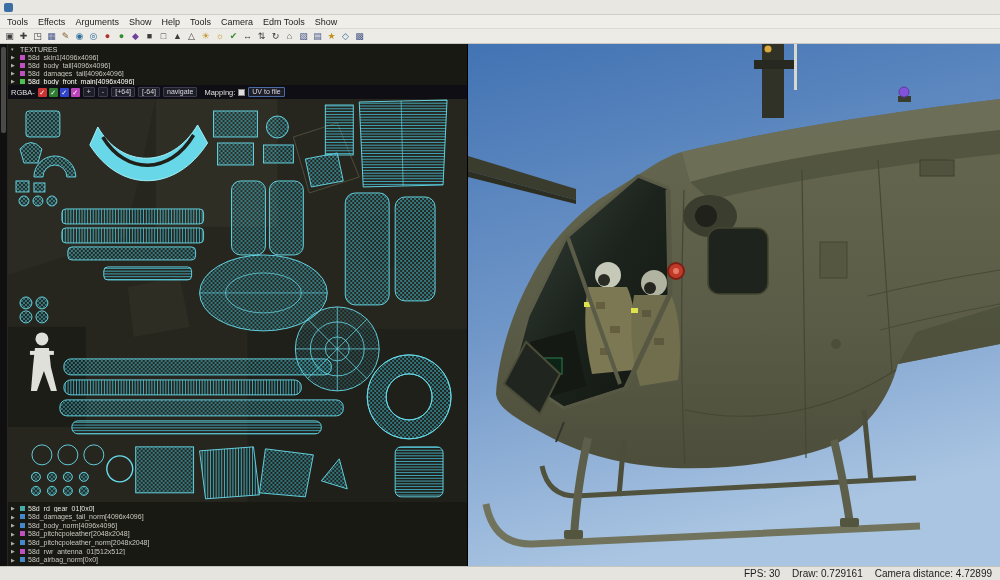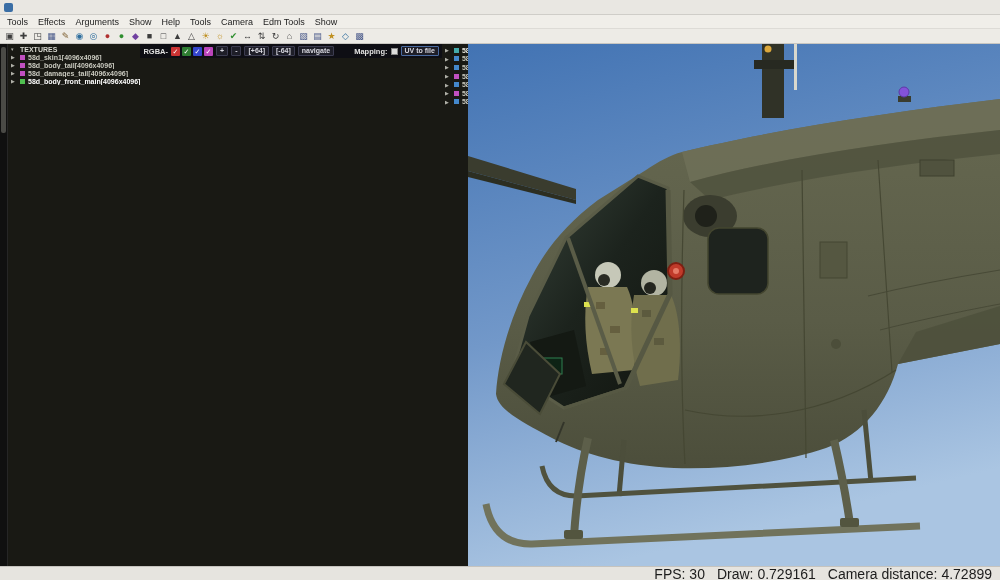--- a/index.html
+++ b/index.html
@@ -25,55 +25,55 @@
     border-radius:2px;cursor:default;}
 
   
   .main{flex:1;display:flex;min-height:0;}
 
   
   .texture-panel{width:468px;flex:0 0 auto;background:#191914;display:flex;
     border-right:1px solid #000;}
   .vscroll{width:8px;background:#101010;border-right:1px solid #262626;position:relative;flex:0 0 auto;}
   .vthumb{position:absolute;left:1px;top:3px;width:5px;height:86px;background:#4a4a46;border-radius:2px;}
-  .panel-content{flex:1;display:flex;flex-direction:row;min-width:0;font-weight:bold;}
+  .panel-content{flex:1;display:flex;flex-direction:column;min-width:0;}
 
   .tree{background:#191914;}
   .tree-top{padding-top:1px;flex:0 0 auto;}
   .tree-row{display:flex;align-items:center;gap:3px;height:8px;padding-left:3px;
     font-size:7px;white-space:nowrap;overflow:hidden;}
   .tree-row .arrow{font-size:5px;color:#b0b0a8;width:6px;flex:0 0 auto;}
   .tree-row.header span.hlabel{color:#d8d8d0;font-size:7px;}
   .swatch{width:5px;height:5px;flex:0 0 auto;}
 
   .rgba-row{height:14px;background:#0e0e14;display:flex;align-items:center;gap:3px;
     padding:0 3px;flex:0 0 auto;}
   .rgba-label{font-size:7.5px;color:#e0e0e0;}
   .chan{width:9px;height:9px;font-size:7px;color:#fff;text-align:center;line-height:9px;
     border-radius:1px;cursor:default;}
   .mini-btn{font-size:7px;color:#d8d8e0;background:#1e1e28;border:1px solid #3c3c50;
     padding:0 3px;height:10px;line-height:8px;border-radius:1px;cursor:default;white-space:nowrap;}
   .mini-btn.uv{border-color:#4a6aa0;}
-  .map-label{font-size:7.5px;color:#e0e0e0;margin-left:17px;}
+  .map-label{font-size:7.5px;color:#e0e0e0;margin-left:4px;}
   .checkbox{width:7px;height:7px;border:1px solid #888;background:#ddd;flex:0 0 auto;}
 
   .uv-canvas{flex:1;min-height:0;background:#24241e;}
   .uv-canvas svg{display:block;width:100%;height:100%;}
 
   .tree-bottom{flex:0 0 auto;padding:2px 0;}
   .tree-bottom .tree-row{height:8.6px;}
 
   
   .viewport{flex:1;min-width:0;position:relative;}
   .viewport svg{display:block;width:100%;height:100%;}
 
   
   .statusbar{height:14px;background:#e6e4df;border-top:1px solid #c5c3be;
     display:flex;align-items:center;justify-content:flex-end;gap:12px;
-    padding:0 8px;font-size:14px;color:#1c1c1c;flex:0 0 auto;}
+    padding:0 8px;font-size:10px;color:#1c1c1c;flex:0 0 auto;}
 </style>
 </head>
 <body>
 
 <div class="app">
 
   <div class="titlebar">
     <span class="app-icon"></span>
   </div>
 

